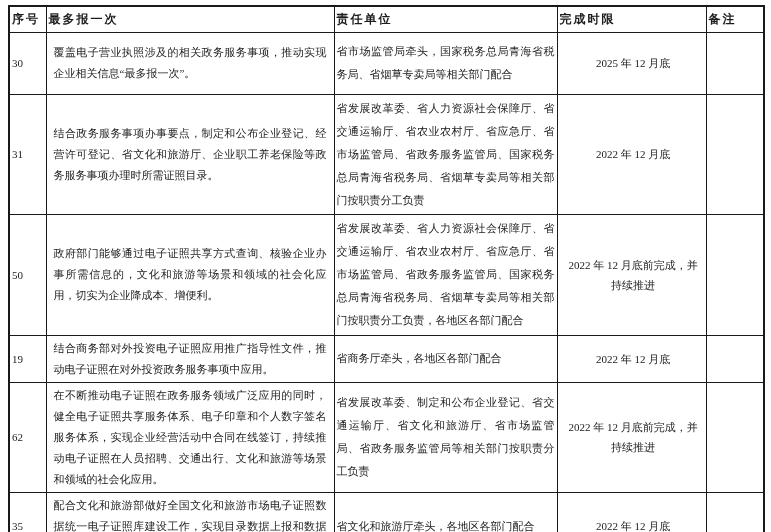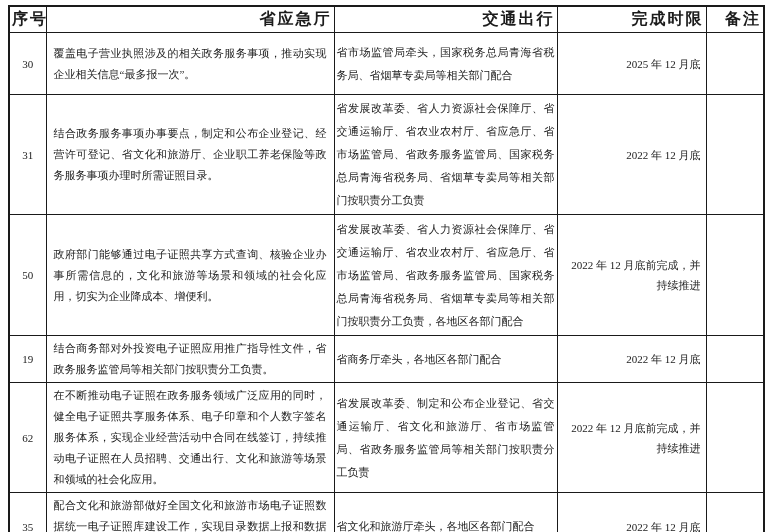--- a/index.html
+++ b/index.html
@@ -35,55 +35,54 @@
     border: 2px solid #1a1a1a;
   }
   thead tr { height: 26px; }
   tbody tr:nth-child(1) { height: 62px; }
   tbody tr:nth-child(2) { height: 97px; }
   tbody tr:nth-child(3) { height: 121px; }
   tbody tr:nth-child(4) { height: 44px; }
   tbody tr:nth-child(5) { height: 108px; }
   tbody tr:nth-child(6) { height: 65px; }
   th {
-    font-size: 16px;
+    font-size: 12px;
     font-weight: bold;
     letter-spacing: 2px;
-    text-align: right;
+    text-align: left;
     vertical-align: middle;
     padding: 2px;
     white-space: nowrap;
     overflow: hidden;
   }
   td {
     font-size: 11px;
     vertical-align: middle;
     line-height: 20px;
   }
   td.c-no {
-    text-align: center;
     padding: 0 2px;
   }
   td.c-content {
     text-align: justify;
     padding: 2px 7px;
     line-height: 21px;
   }
   td.c-unit {
     text-align: justify;
     padding: 2px 2px;
     line-height: 23px;
   }
   td.c-deadline {
     text-align: center;
     padding: 2px 4px;
     line-height: 20px;
   }
   td.c-deadline.two-line {
-    text-align: right;
+    text-align: center;
     padding-left: 8px;
     padding-right: 5px;
   }
   td.c-remark {
     padding: 2px;
   }
 </style>
 </head>
 <body>
 
@@ -92,22 +91,22 @@
     <colgroup>
       <col style="width:37px">
       <col style="width:288px">
       <col style="width:223px">
       <col style="width:149px">
       <col style="width:58px">
     </colgroup>
     <thead>
       <tr>
         <th>序号</th>
-        <th>省应急厅</th>
-        <th>交通出行</th>
+        <th>最多报一次</th>
+        <th>责任单位</th>
         <th>完成时限</th>
         <th>备注</th>
       </tr>
     </thead>
     <tbody>
   <tr>
     <td class="c-no">30</td>
     <td class="c-content">覆盖电子营业执照涉及的相关政务服务事项，推动实现企业相关信息“最多报一次”。</td>
     <td class="c-unit">省市场监管局牵头，国家税务总局青海省税务局、省烟草专卖局等相关部门配合</td>
     <td class="c-deadline two-line">2025 年 12 月底</td>
@@ -125,21 +124,21 @@
   <tr>
     <td class="c-no">50</td>
     <td class="c-content">政府部门能够通过电子证照共享方式查询、核验企业办事所需信息的，文化和旅游等场景和领域的社会化应用，切实为企业降成本、增便利。</td>
     <td class="c-unit">省发展改革委、省人力资源社会保障厅、省交通运输厅、省农业农村厅、省应急厅、省市场监管局、省政务服务监管局、国家税务总局青海省税务局、省烟草专卖局等相关部门按职责分工负责，各地区各部门配合</td>
     <td class="c-deadline two-line">2022 年 12 月底前完成，并持续推进</td>
     <td class="c-remark"></td>
   </tr>
 
   <tr>
     <td class="c-no">19</td>
-    <td class="c-content">结合商务部对外投资电子证照应用推广指导性文件，省政务服务监管局等相关部门按职责分工负责。</td>
+    <td class="c-content">结合商务部对外投资电子证照应用推广指导性文件，推动电子证照在对外投资政务服务事项中应用。</td>
     <td class="c-unit">省商务厅牵头，各地区各部门配合</td>
     <td class="c-deadline two-line">2022 年 12 月底</td>
     <td class="c-remark"></td>
   </tr>
 
   <tr>
     <td class="c-no">62</td>
     <td class="c-content">在不断推动电子证照在政务服务领域广泛应用的同时，健全电子证照共享服务体系、电子印章和个人数字签名服务体系，实现企业经营活动中合同在线签订，持续推动电子证照在人员招聘、交通出行、文化和旅游等场景和领域的社会化应用。</td>
     <td class="c-unit">省发展改革委、制定和公布企业登记、省交通运输厅、省文化和旅游厅、省市场监管局、省政务服务监管局等相关部门按职责分工负责</td>
     <td class="c-deadline two-line">2022 年 12 月底前完成，并持续推进</td>

